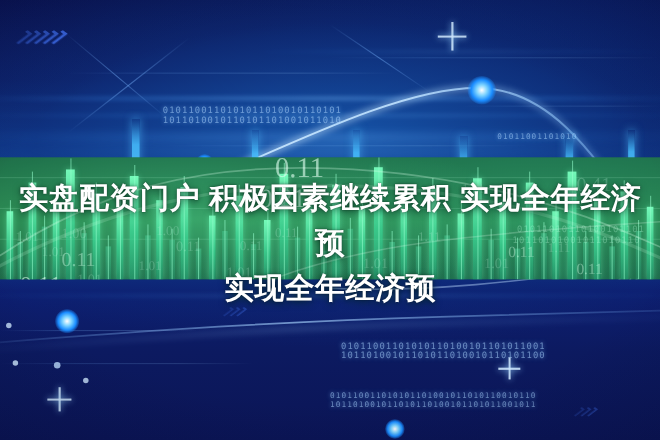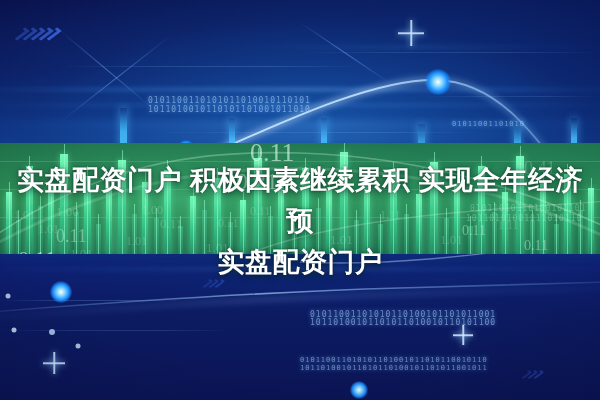--- a/index.html
+++ b/index.html
@@ -416,16 +416,16 @@
     <div id="band-binary-layer">
         <div class="gb-bin" style="left: 470px; top: 61px; font-size: 8px;">01011010110100101101</div>
         <div class="gb-bin" style="left: 466px; top: 71px; font-size: 8px;">10110101001011010110</div>
       </div>
   </div>
 
   <div class="bg-vignette"></div>
 
   <div class="headline">
     <span>实盘配资门户 积极因素继续累积 实现全年经济预</span>
-    <span class="l2">实盘配资门户</span>
+    <span class="l2">实现全年经济预</span>
   </div>
 
 </div>
 
 </body></html>

